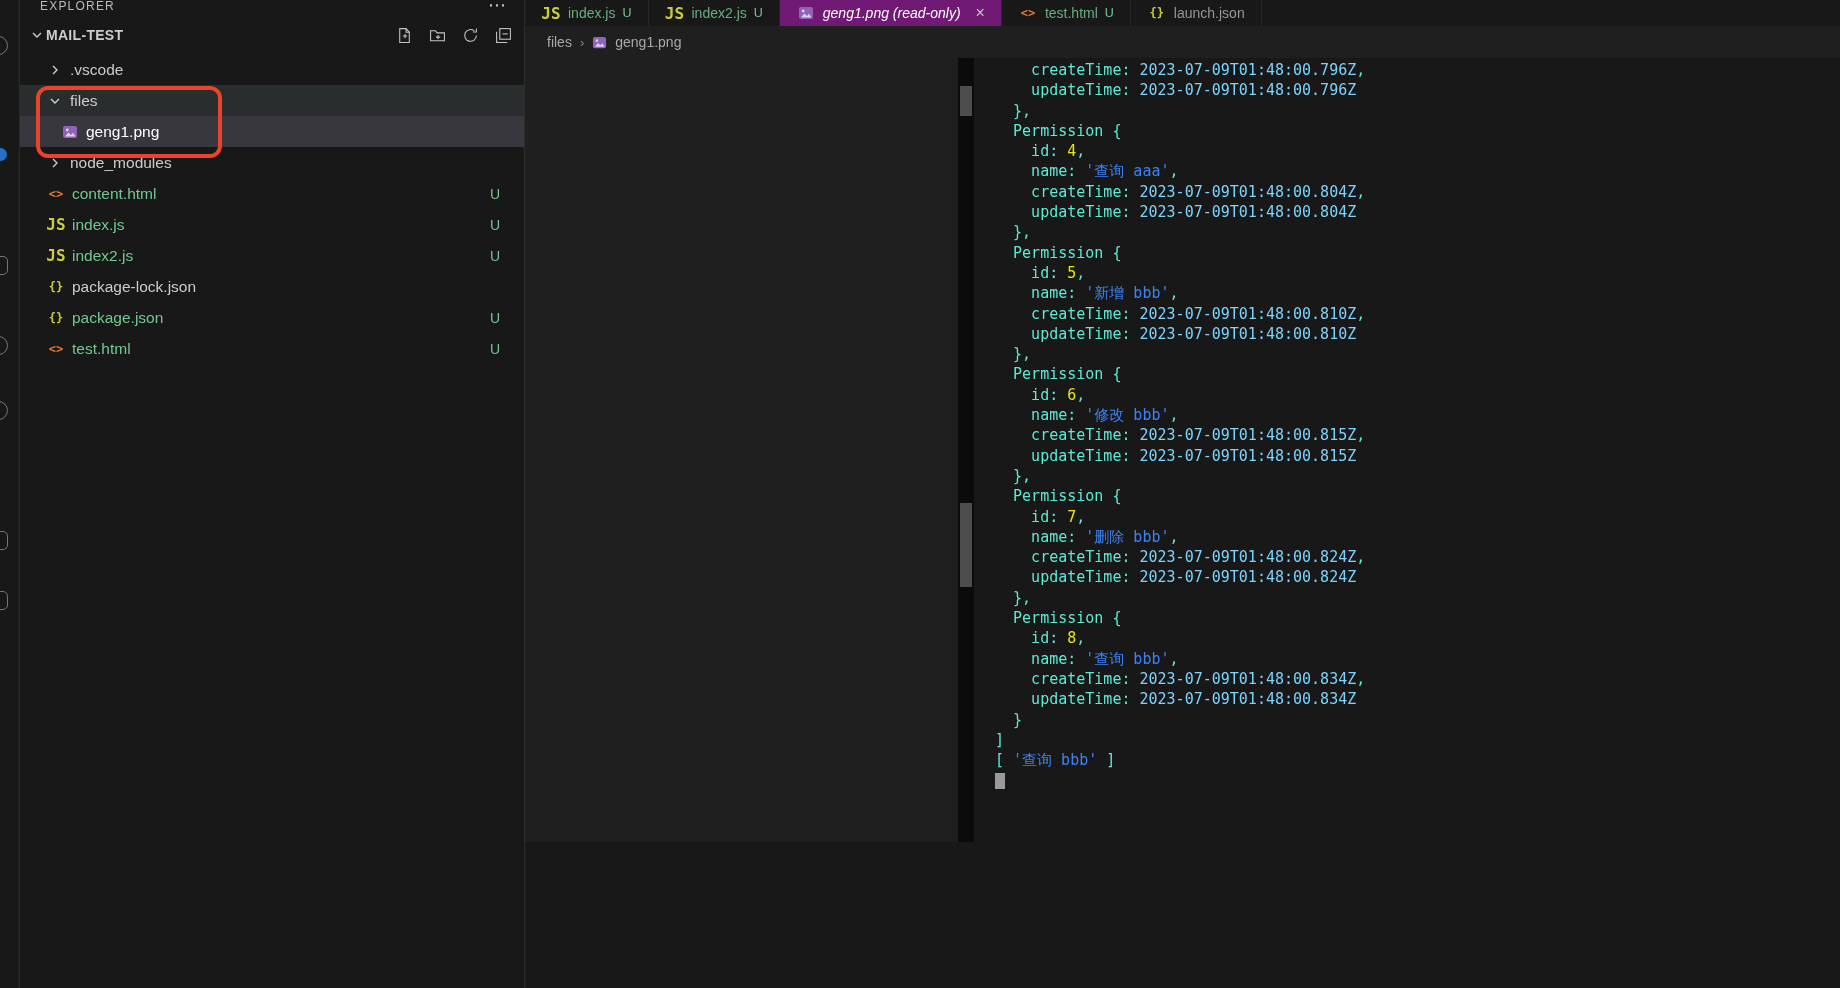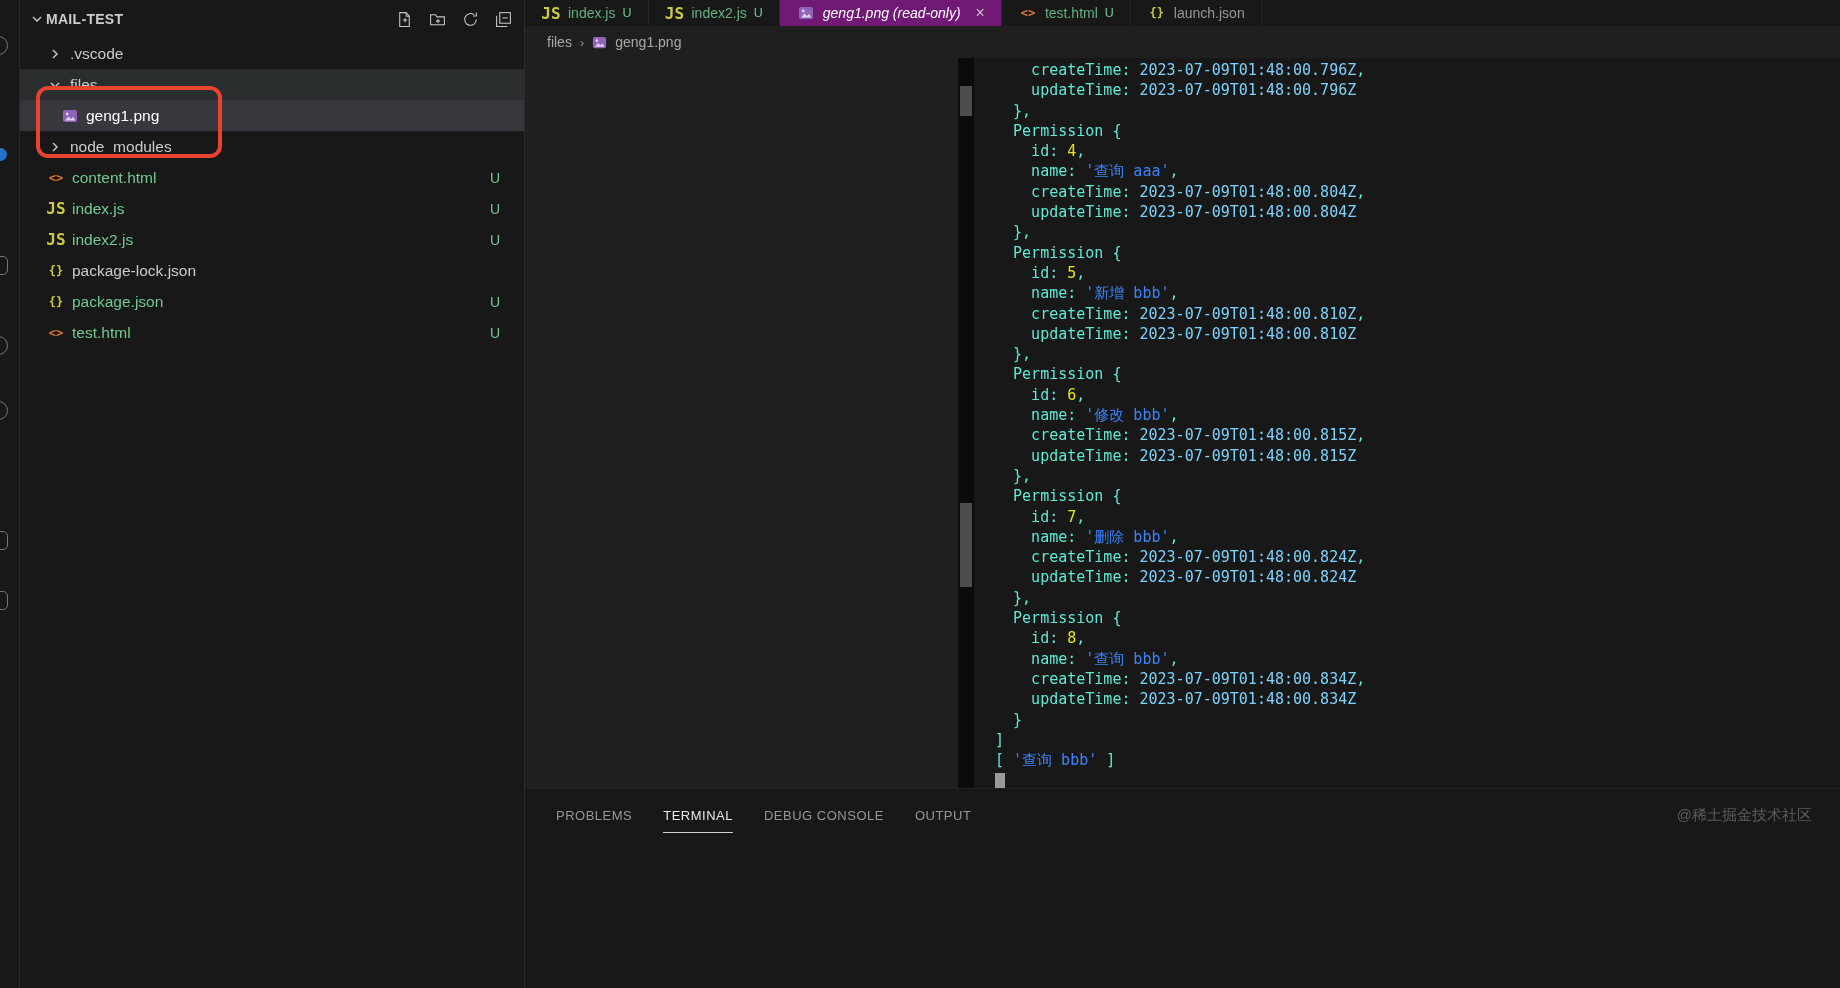--- a/index.html
+++ b/index.html
@@ -73,20 +73,24 @@
     <div class="pi" style="top:36px"></div>
     <div class="pi dot" style="top:148px"></div>
     <div class="pi sq" style="top:256px"></div>
     <div class="pi" style="top:336px"></div>
     <div class="pi" style="top:401px"></div>
     <div class="pi sq" style="top:531px"></div>
     <div class="pi sq" style="top:591px"></div>
   </div>
 
   <div class="sidebar">
+    <div class="sb-top">
+      <span>EXPLORER</span>
+      <span class="more">⋯</span>
+    </div>
     <div class="section-row">
       <span class="chev open">
         <svg width="16" height="16" viewBox="0 0 16 16">
             <path d="M6 4l4 4-4 4" fill="none" stroke="#cccccc" stroke-width="1.4"></path>
           </svg>
       </span>
       <span>MAIL-TEST</span>
       <span class="toolbar">
           <span class="tool">
             <svg width="17" height="17" viewBox="0 0 16 16">
@@ -233,27 +237,18 @@
 
     <div class="content">
       <div class="viewer"></div>
       <div class="scroll-col">
         <div class="thumb" style="top:28px;height:30px"></div>
         <div class="thumb" style="top:445px;height:84px"></div>
       </div>
       <div class="terminal"><div><span class="c-f">    createTime: </span><span class="c-m">2023-07-09T01:48:00.796Z</span><span class="c-f">,</span></div><div><span class="c-f">    updateTime: </span><span class="c-m">2023-07-09T01:48:00.796Z</span></div><div><span class="c-f">  },</span></div><div><span class="c-f">  Permission {</span></div><div><span class="c-f">    id: </span><span class="c-y">4</span><span class="c-f">,</span></div><div><span class="c-f">    name: </span><span class="c-g">'查询 aaa'</span><span class="c-f">,</span></div><div><span class="c-f">    createTime: </span><span class="c-m">2023-07-09T01:48:00.804Z</span><span class="c-f">,</span></div><div><span class="c-f">    updateTime: </span><span class="c-m">2023-07-09T01:48:00.804Z</span></div><div><span class="c-f">  },</span></div><div><span class="c-f">  Permission {</span></div><div><span class="c-f">    id: </span><span class="c-y">5</span><span class="c-f">,</span></div><div><span class="c-f">    name: </span><span class="c-g">'新增 bbb'</span><span class="c-f">,</span></div><div><span class="c-f">    createTime: </span><span class="c-m">2023-07-09T01:48:00.810Z</span><span class="c-f">,</span></div><div><span class="c-f">    updateTime: </span><span class="c-m">2023-07-09T01:48:00.810Z</span></div><div><span class="c-f">  },</span></div><div><span class="c-f">  Permission {</span></div><div><span class="c-f">    id: </span><span class="c-y">6</span><span class="c-f">,</span></div><div><span class="c-f">    name: </span><span class="c-g">'修改 bbb'</span><span class="c-f">,</span></div><div><span class="c-f">    createTime: </span><span class="c-m">2023-07-09T01:48:00.815Z</span><span class="c-f">,</span></div><div><span class="c-f">    updateTime: </span><span class="c-m">2023-07-09T01:48:00.815Z</span></div><div><span class="c-f">  },</span></div><div><span class="c-f">  Permission {</span></div><div><span class="c-f">    id: </span><span class="c-y">7</span><span class="c-f">,</span></div><div><span class="c-f">    name: </span><span class="c-g">'删除 bbb'</span><span class="c-f">,</span></div><div><span class="c-f">    createTime: </span><span class="c-m">2023-07-09T01:48:00.824Z</span><span class="c-f">,</span></div><div><span class="c-f">    updateTime: </span><span class="c-m">2023-07-09T01:48:00.824Z</span></div><div><span class="c-f">  },</span></div><div><span class="c-f">  Permission {</span></div><div><span class="c-f">    id: </span><span class="c-y">8</span><span class="c-f">,</span></div><div><span class="c-f">    name: </span><span class="c-g">'查询 bbb'</span><span class="c-f">,</span></div><div><span class="c-f">    createTime: </span><span class="c-m">2023-07-09T01:48:00.834Z</span><span class="c-f">,</span></div><div><span class="c-f">    updateTime: </span><span class="c-m">2023-07-09T01:48:00.834Z</span></div><div><span class="c-f">  }</span></div><div><span class="c-f">]</span></div><div><span class="c-f">[ </span><span class="c-g">'查询 bbb'</span><span class="c-f"> ]</span></div><div><span class="cursor"></span></div></div>
     </div>
 
-    <div class="panel-row">
-      <div class="panel-tabs">
-          <span class="panel-tab">PROBLEMS</span>
-          <span class="panel-tab active">TERMINAL</span>
-          <span class="panel-tab">DEBUG CONSOLE</span>
-          <span class="panel-tab">OUTPUT</span>
-        </div>
-      <span class="watermark">@稀土掘金技术社区</span>
-    </div>
 
     <div class="below"></div>
   </div>
 
   <div class="annotation"></div>
 </div>
 
 </body></html>

